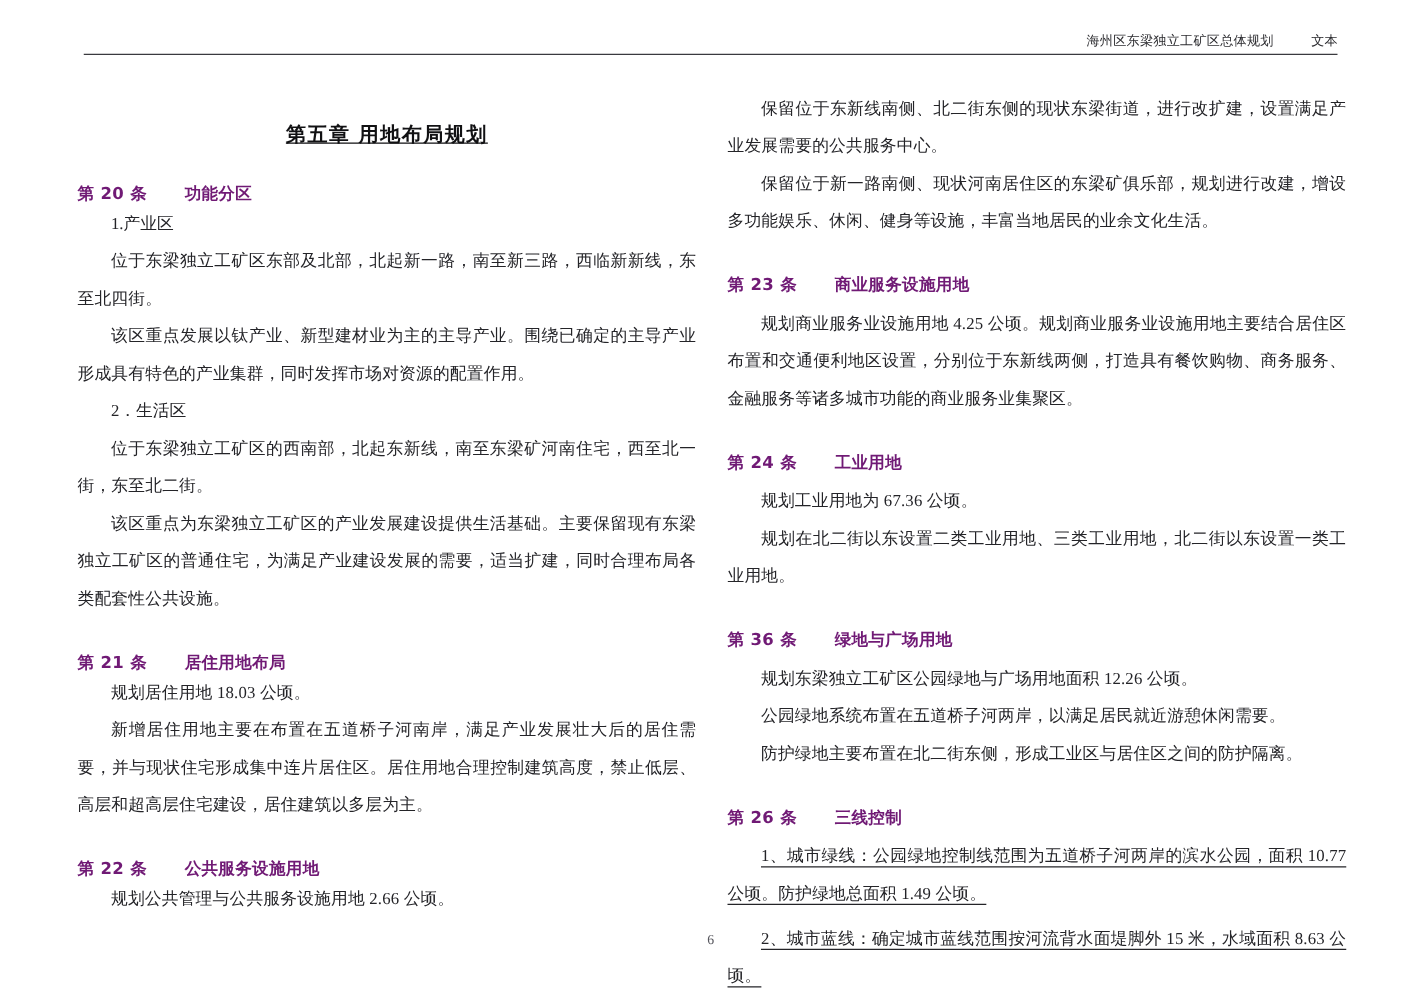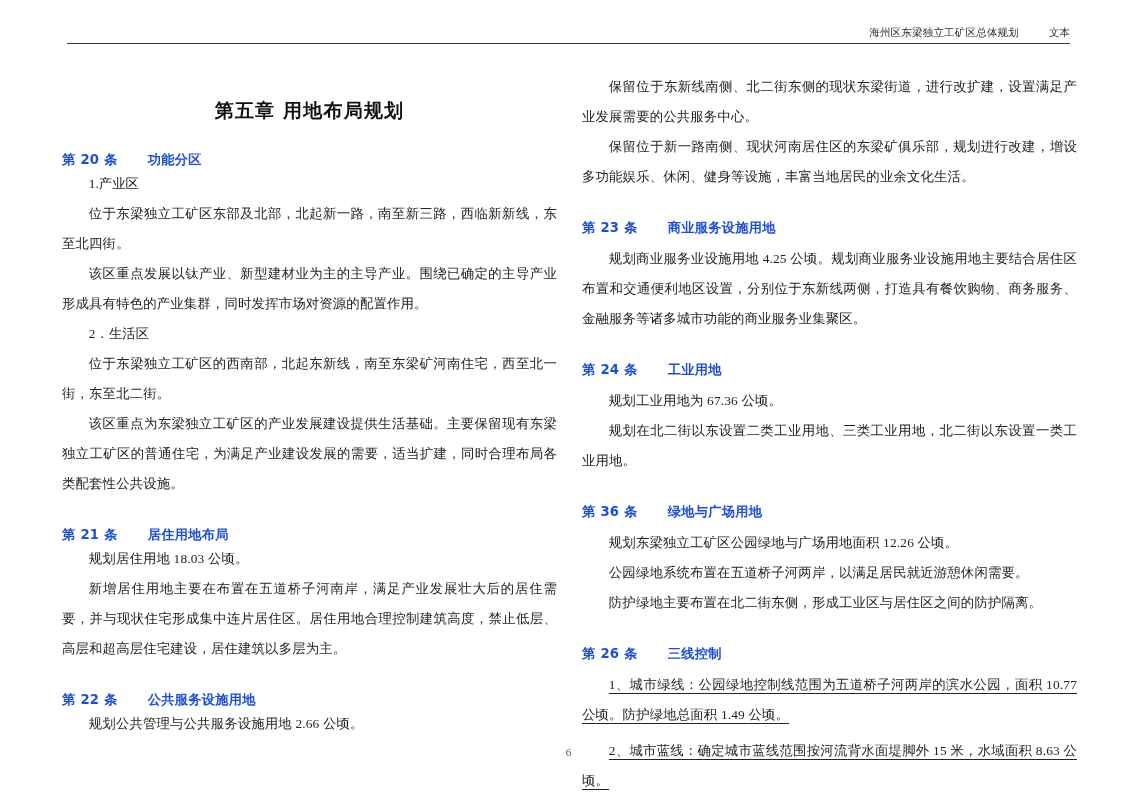--- a/index.html
+++ b/index.html
@@ -58,33 +58,34 @@
     top: 72px;
     width: 495px;
   }
   .col-left  { left: 62px; }
   .col-right { left: 582px; }
 
   
   .chapter-title {
     font-family: "DejaVu Sans", "Liberation Sans", sans-serif;
     font-weight: bold;
-    font-size: 19px;
+    font-size: 16px;
     text-align: center;
     letter-spacing: 1.2px;
     margin: 26px 0 0 0;
     color: #111113;
+    text-decoration: underline;
   }
 
   
   .article {
     font-family: "DejaVu Sans", "Liberation Sans", sans-serif;
     font-weight: bold;
     font-size: 13.2px;
-    color: #1d4ed8;
+    color: #701a75;
     margin: 27px 0 0 0;
     letter-spacing: 0.3px;
     white-space: nowrap;
   }
   .article .num { margin-right: 0; }
   .article .gap { display: inline-block; width: 30px; }
 
   
   p.para {
     font-size: 13.4px;

